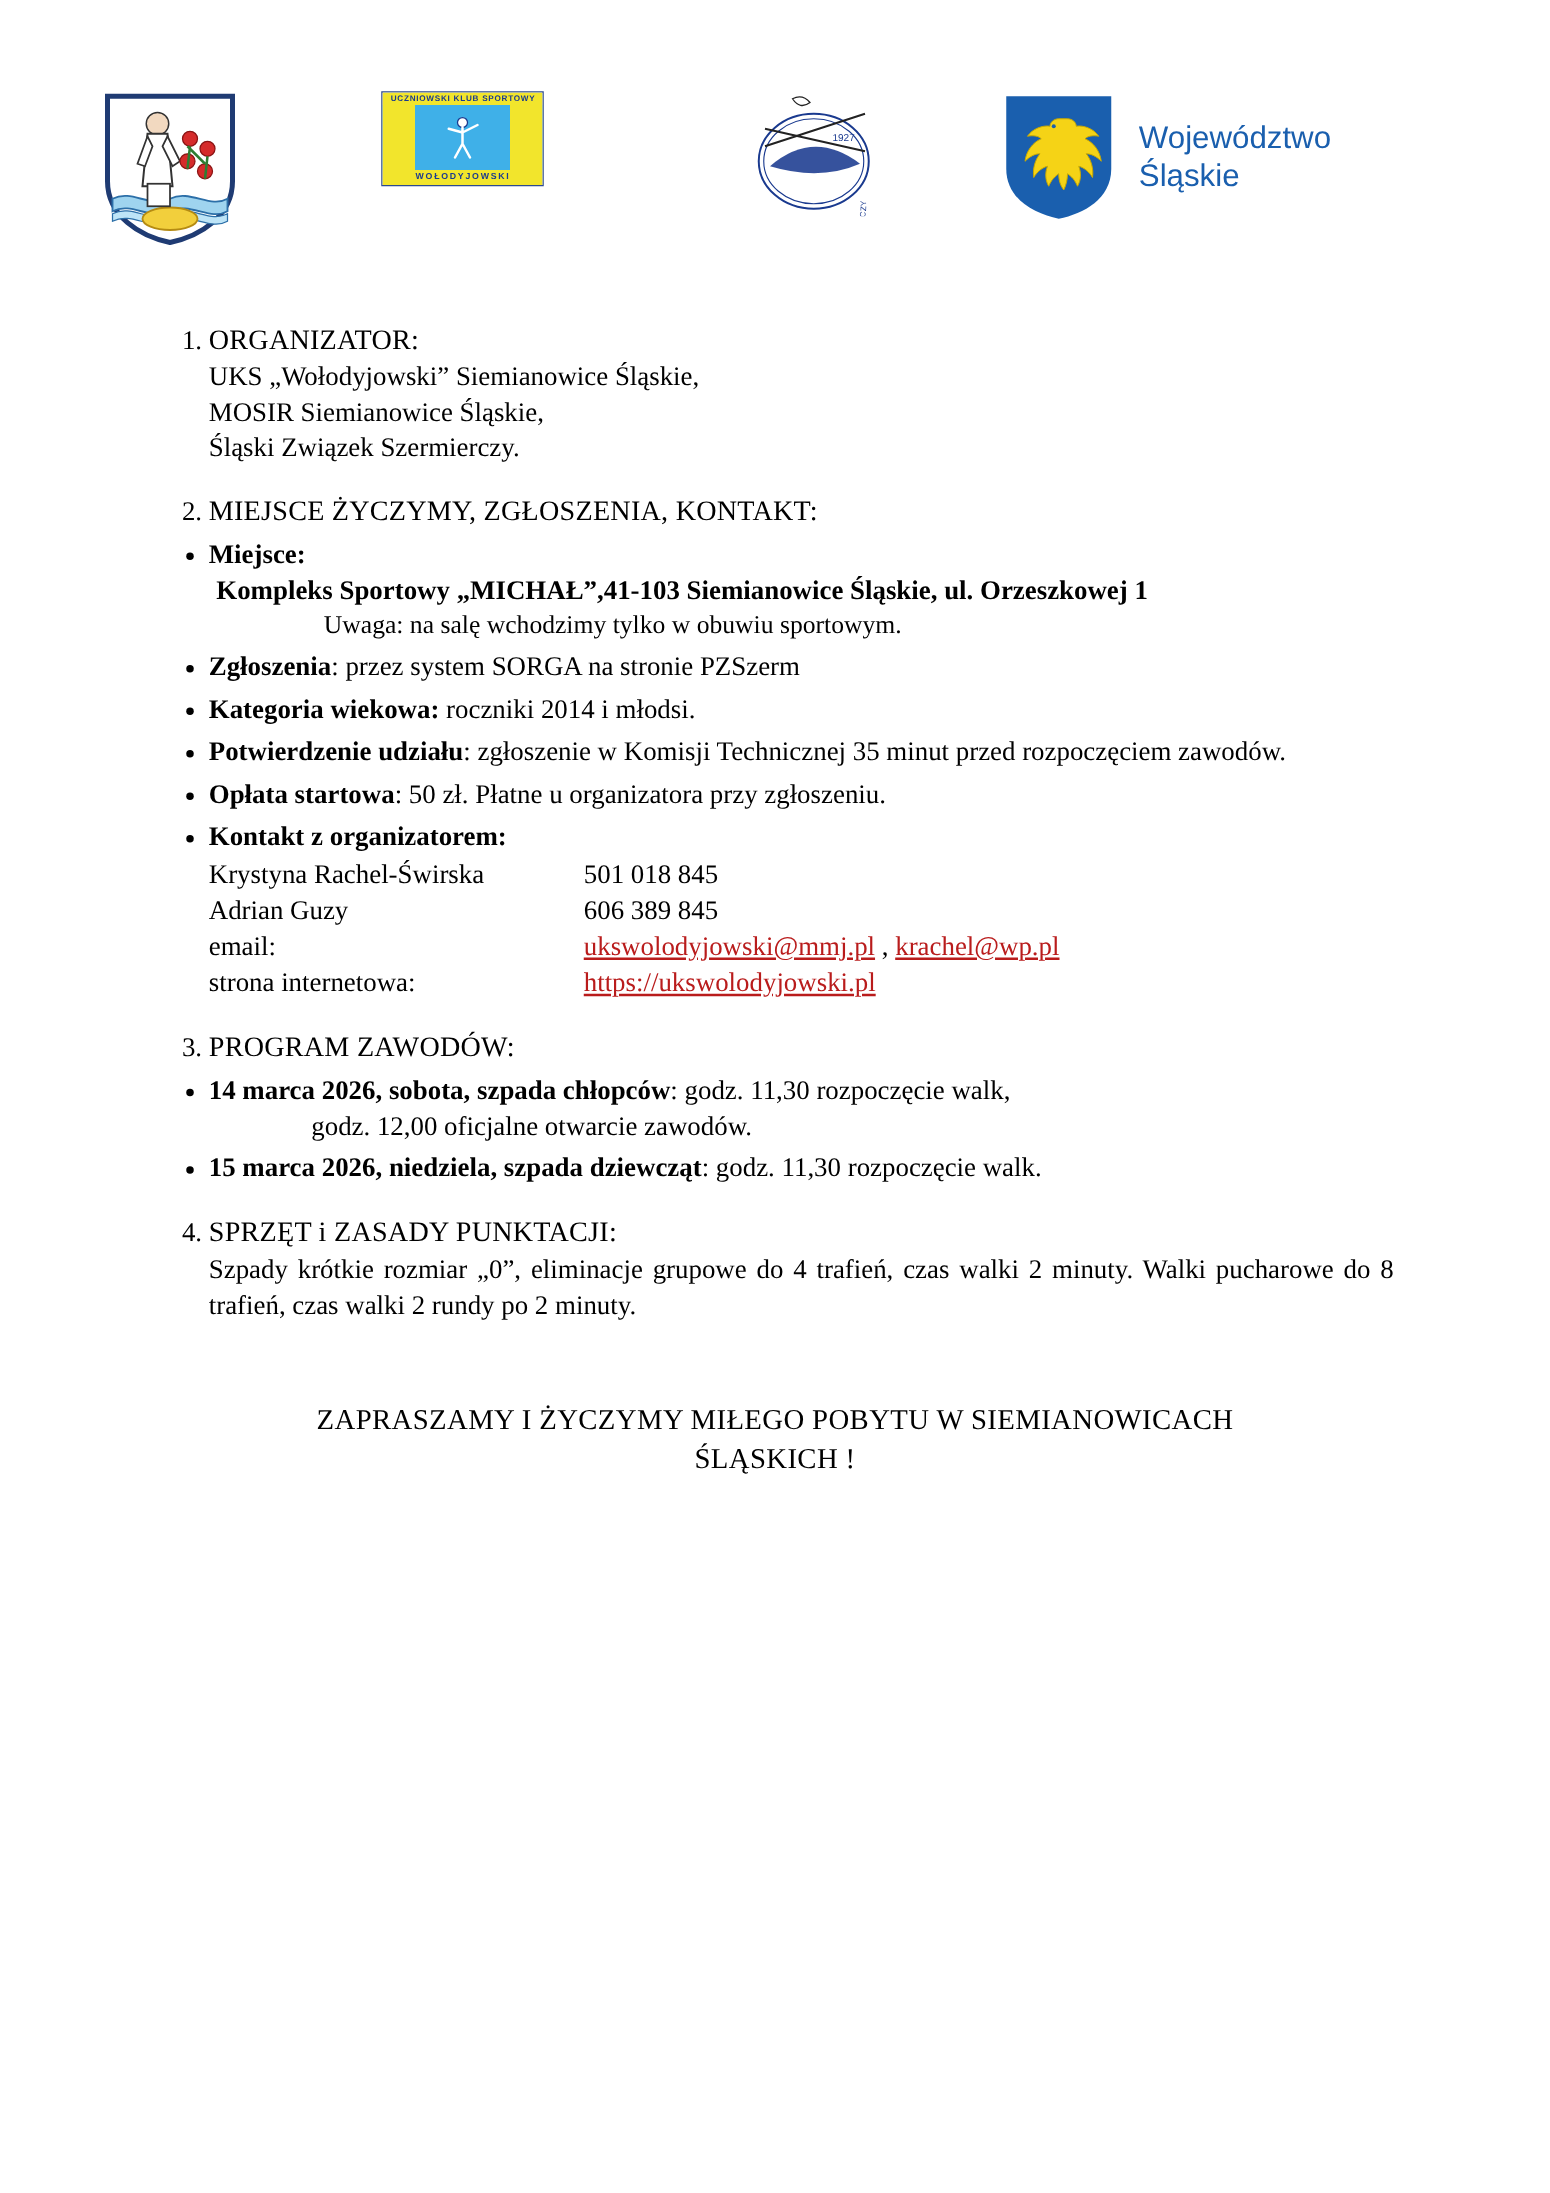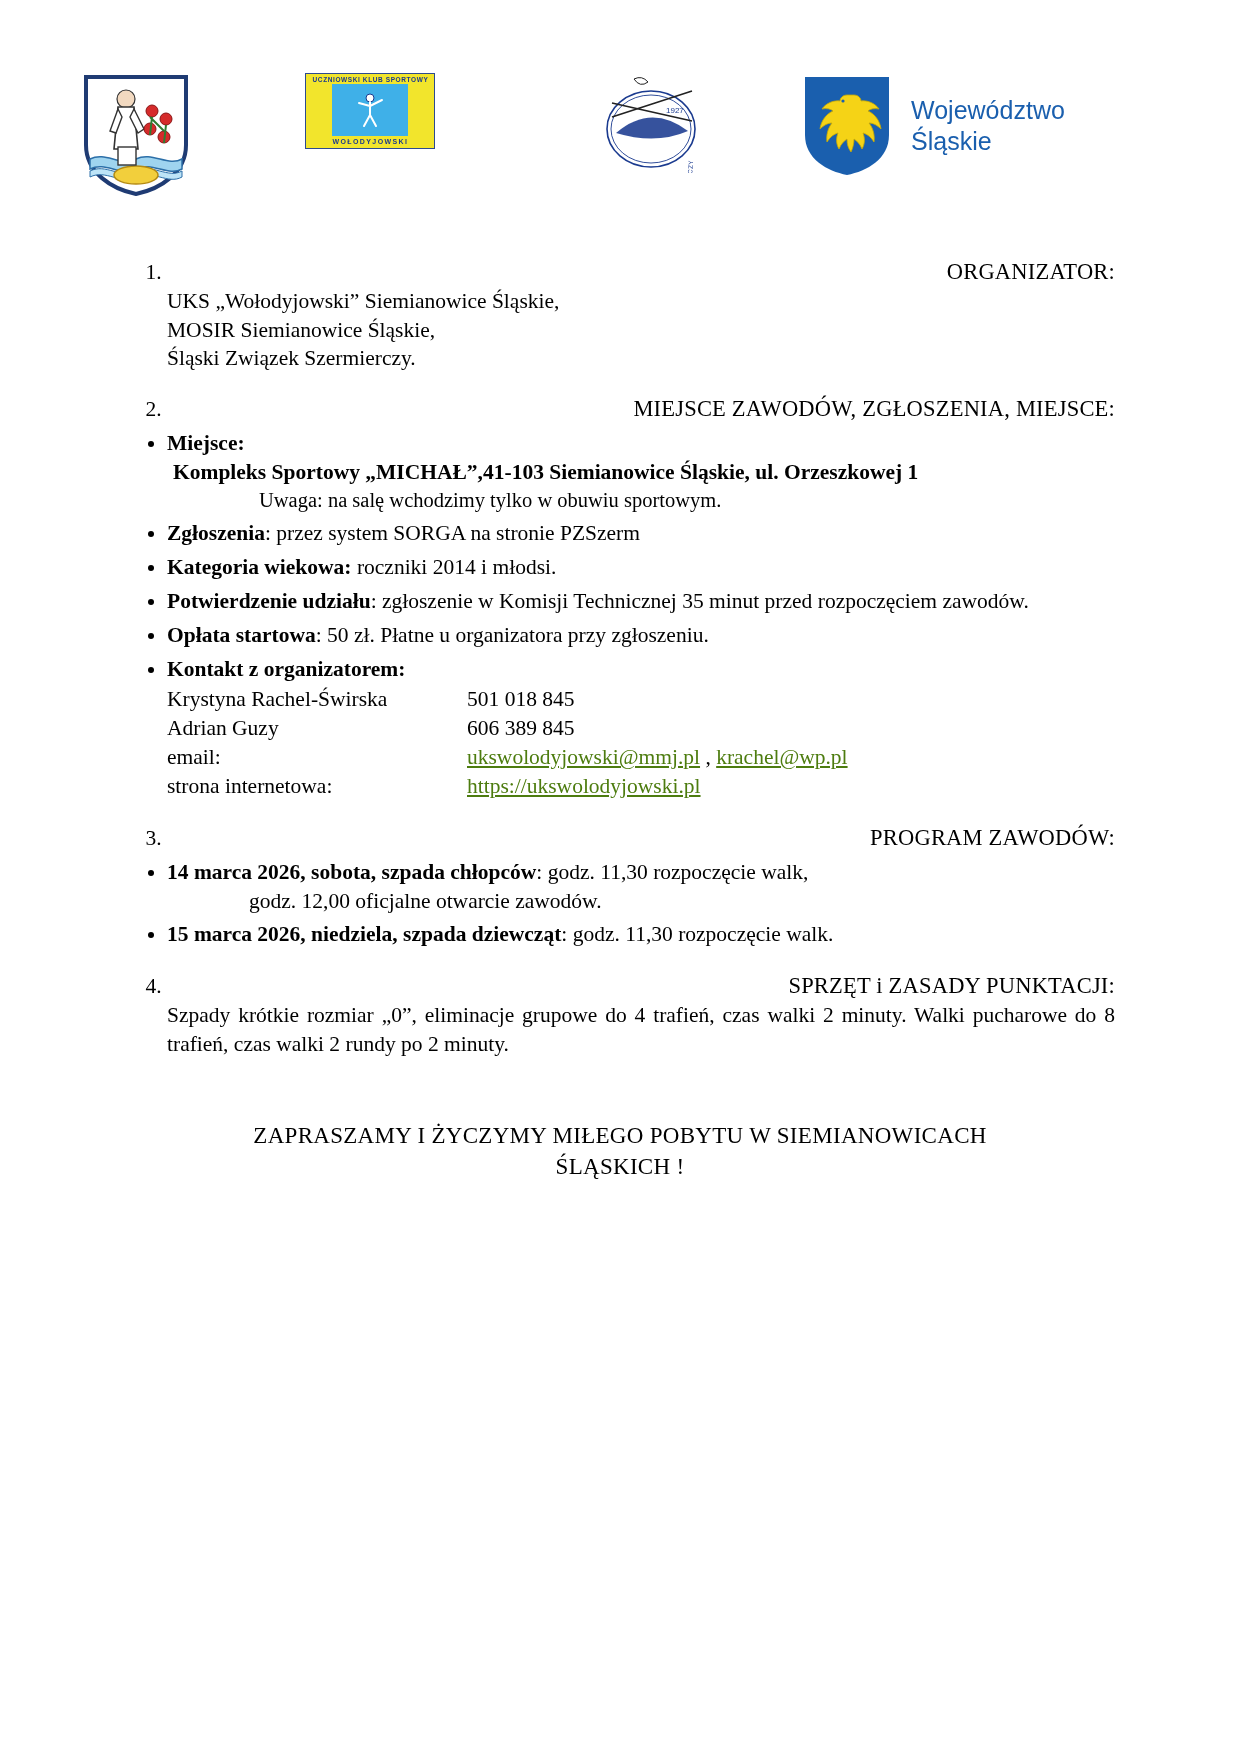--- a/index.html
+++ b/index.html
@@ -117,40 +117,40 @@
     padding: 0 125px 0 125px;
     font-size: 21.5px;
     line-height: 1.34;
   }
   ol.top-list {
     list-style: decimal;
     margin: 0;
     padding-left: 42px;
   }
   ol.top-list > li { margin-bottom: 0; }
-  .sec-head { font-size: 22.5px; letter-spacing: 0.2px; text-align: right; }
+  .sec-head { font-size: 22.5px; letter-spacing: 0.2px; }
   .sub-lines { margin-left: 0; }
   .sub-lines div { line-height: 1.32; }
 
   ul.bullets {
     list-style: disc;
     margin: 0;
     padding-left: 42px;
   }
   ul.bullets > li { margin-top: 5px; }
   ul.bullets > li::marker { font-size: 20px; }
   b, .b { font-weight: bold; }
 
   .indent-note { margin-left: 92px; font-size: 20.5px; }
   .venue-line { font-weight: bold; margin-left: 6px; }
 
   .contact-table { margin-top: 2px; border-collapse: collapse; }
   .contact-table td { padding: 0 0 0 0; vertical-align: top; font-size: 21.5px; line-height: 1.34; }
   .contact-table td.label { width: 300px; }
-  a.link { color: #4d7c0f; text-decoration: underline; }
+  a.link { color: #b91c1c; text-decoration: underline; }
 
   .prog-sub { margin-left: 82px; }
 
   .justify { text-align: justify; }
 
   .footer-line {
     margin-top: 62px;
     padding: 0 70px;
     text-align: center;
     font-size: 23px;
@@ -247,21 +247,21 @@
         <div class="sub-lines">
           <div>UKS „Wołodyjowski” Siemianowice Śląskie,</div>
           <div>MOSIR Siemianowice Śląskie,</div>
           <div>Śląski Związek Szermierczy.</div>
         </div>
       </li>
 
       <div class="spacer-2"></div>
 
       <li>
-        <div class="sec-head">MIEJSCE ZAWODÓW, ZGŁOSZENIA, MIEJSCE:</div>
+        <div class="sec-head">MIEJSCE ŻYCZYMY, ZGŁOSZENIA, KONTAKT:</div>
       </li>
     </ol>
 
     <ul class="bullets">
       <li>
         <span class="b">Miejsce</span><span class="b">:</span>
         <div class="venue-line">Kompleks Sportowy „MICHAŁ”,41-103 Siemianowice Śląskie, ul. Orzeszkowej 1</div>
         <div class="indent-note">Uwaga: na salę wchodzimy tylko w obuwiu sportowym.</div>
       </li>
       <li>

